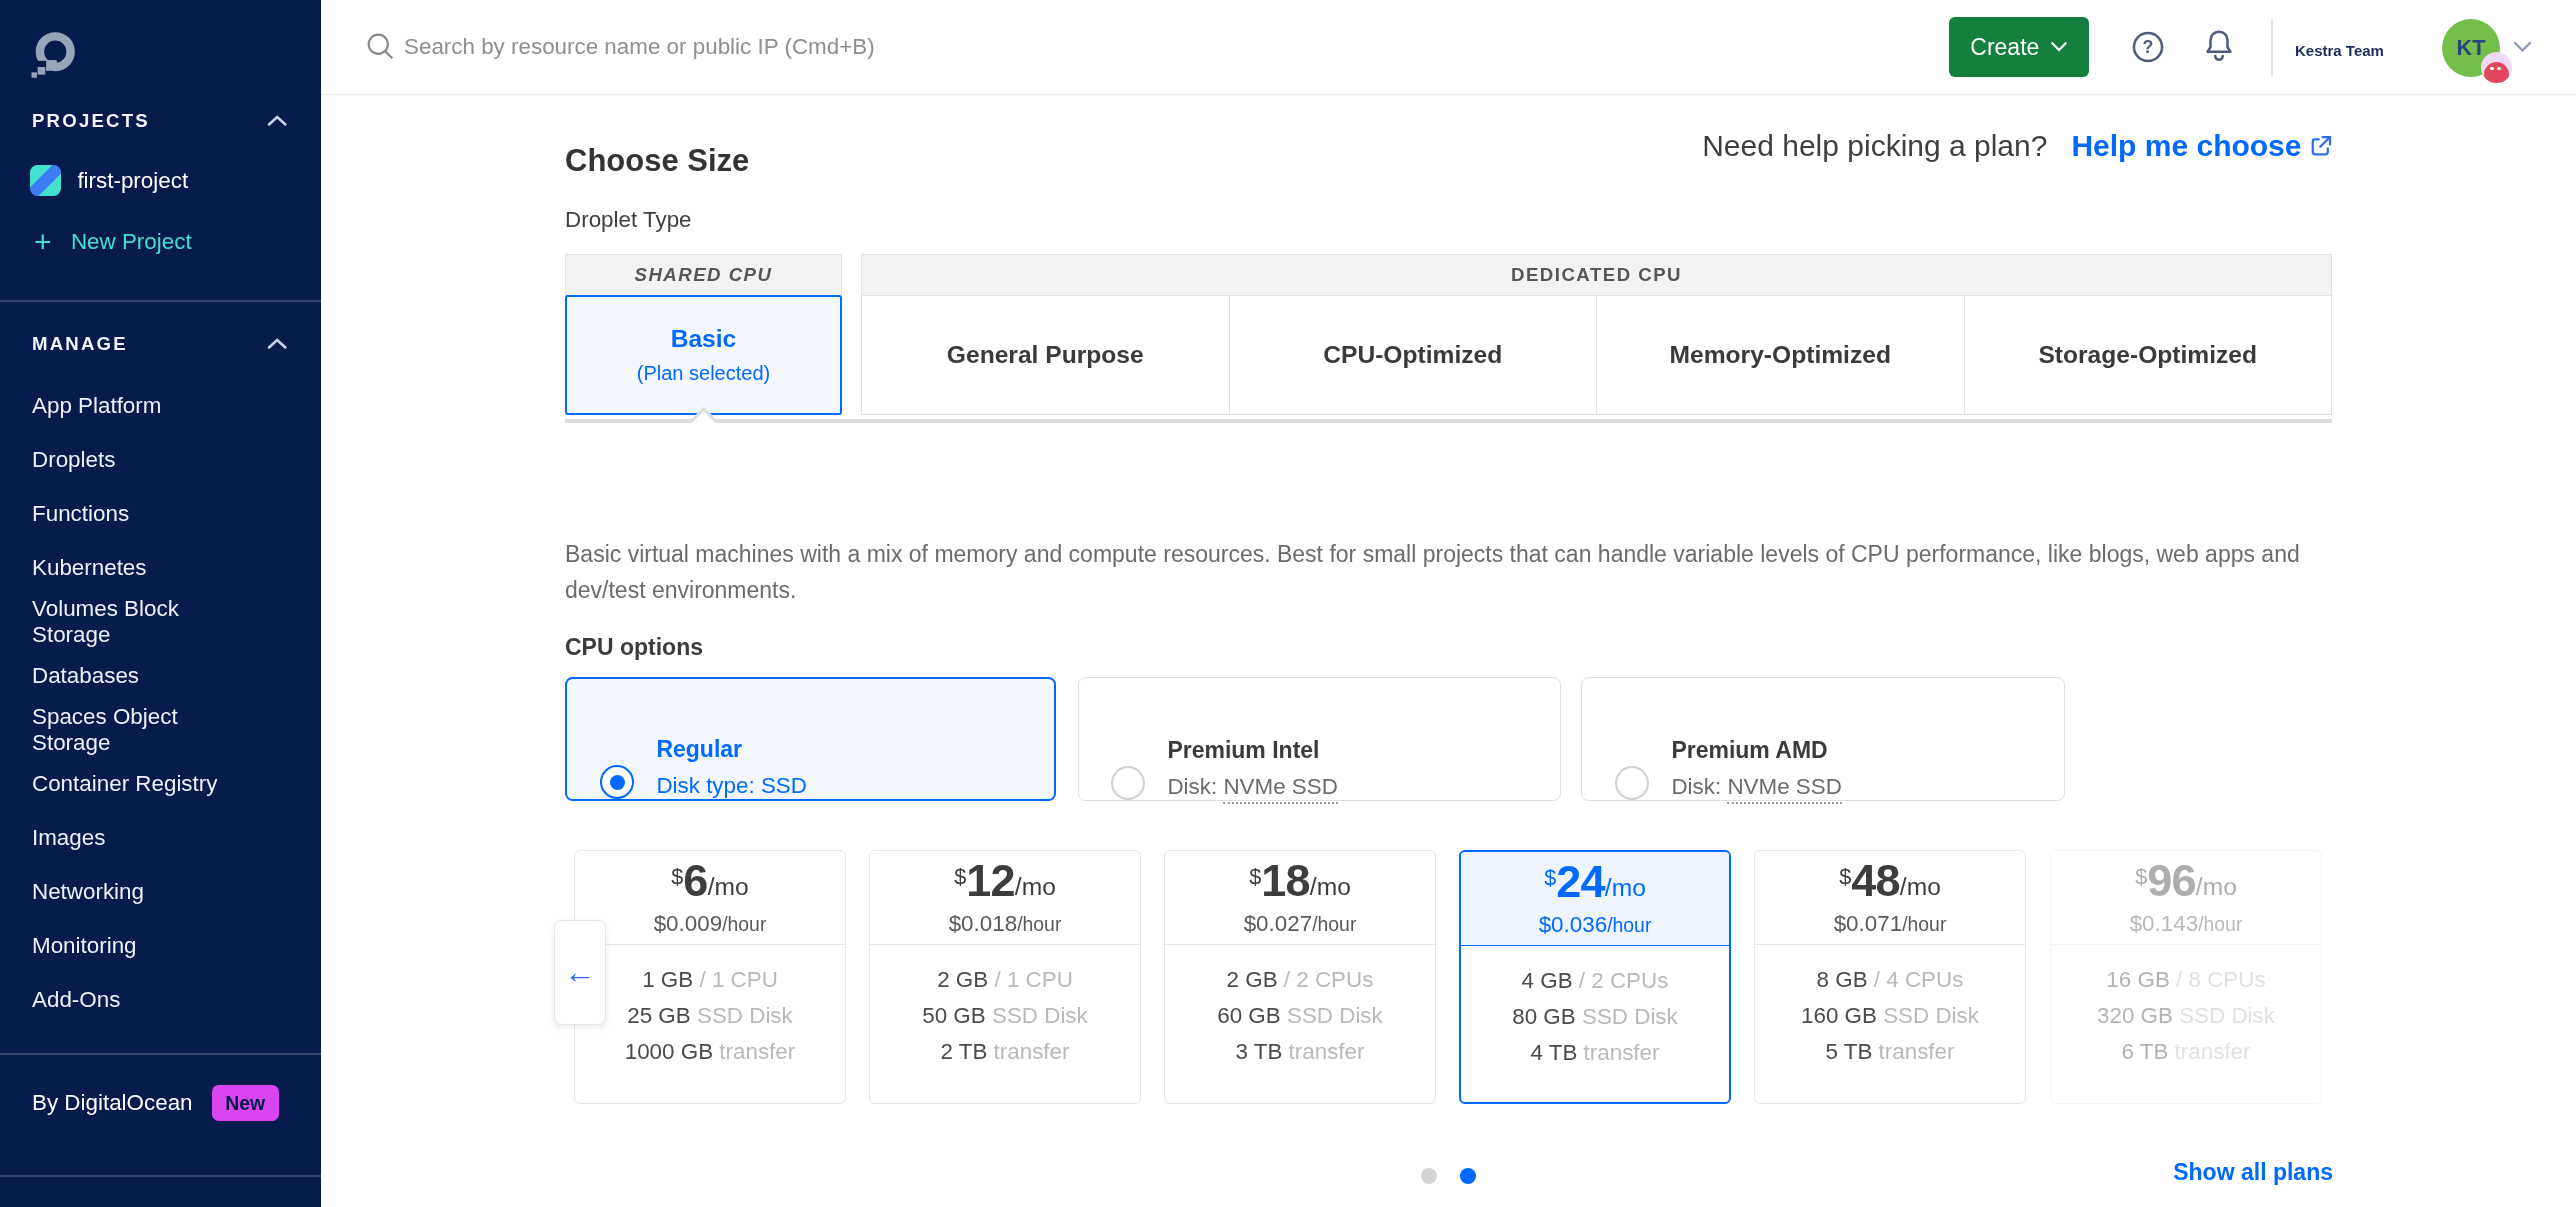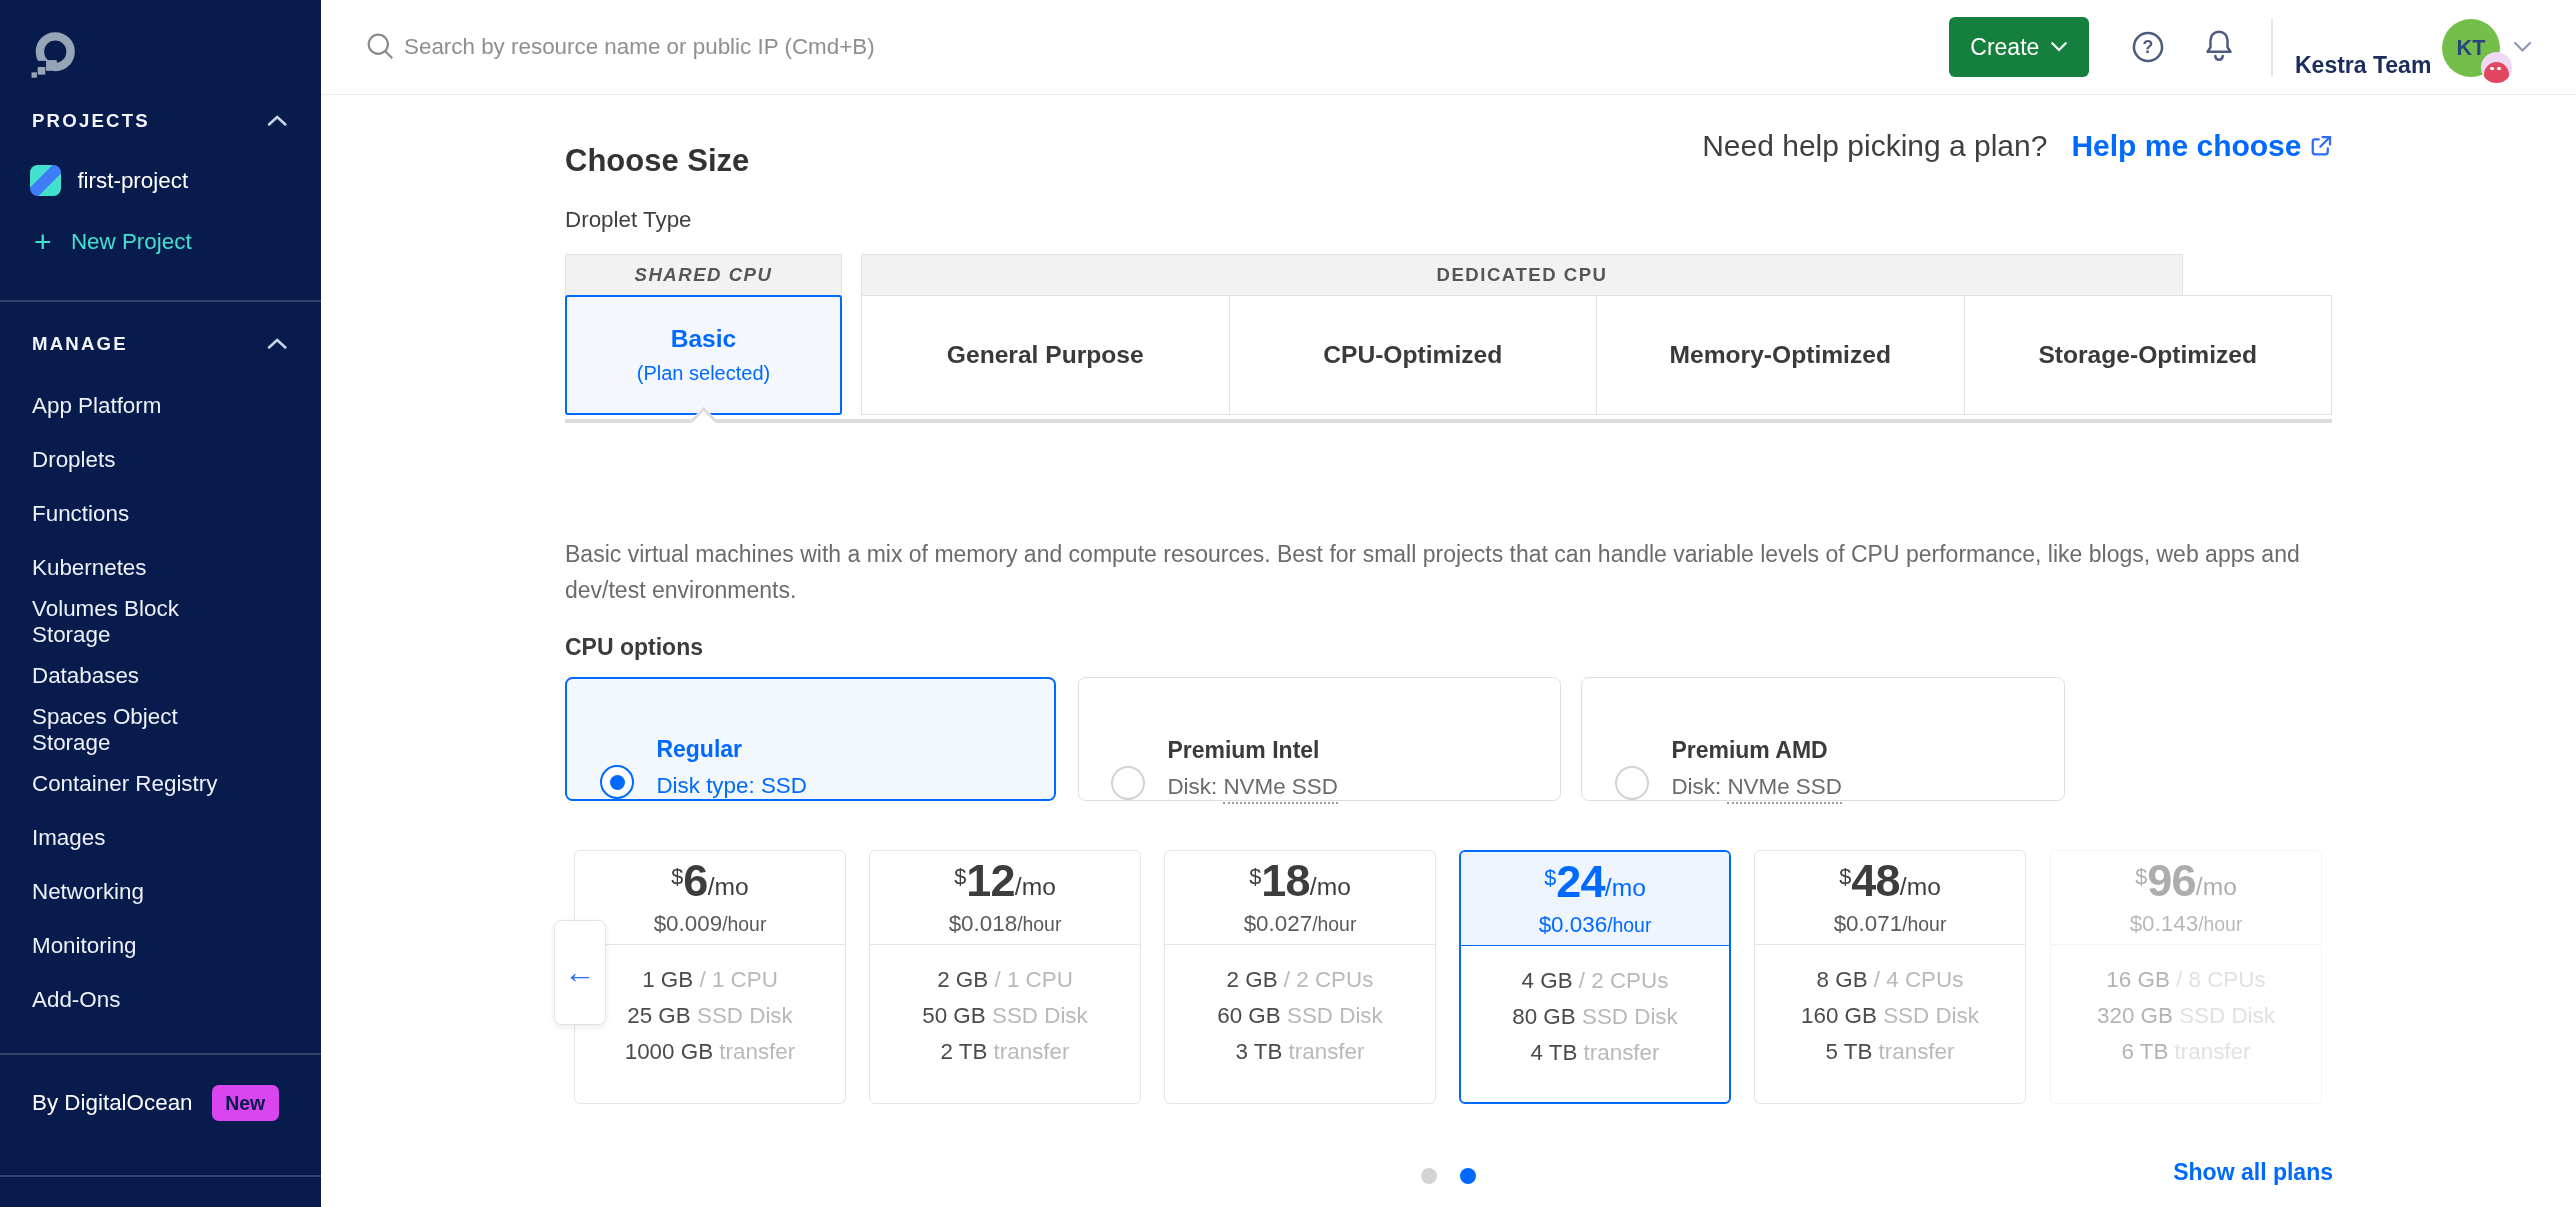--- a/index.html
+++ b/index.html
@@ -29,40 +29,40 @@
           border-bottom:1.5px solid #ededed;box-sizing:border-box;}
   .search-ico{position:absolute;left:44px;top:31px;}
   .search-input{position:absolute;left:81px;top:22.4px;width:1193px;height:48px;border:none;outline:none;
                 font-size:22.4px;color:#333;font-family:"Liberation Sans",sans-serif;background:transparent;}
   .search-input::placeholder{color:#8f8f8f;}
   .create-btn{position:absolute;left:1628px;top:17px;width:140px;height:60px;border-radius:6px;border:none;
               display:flex;align-items:center;justify-content:center;gap:10.4px;color:#fff;font-size:23px;
               font-weight:500;cursor:pointer;font-family:"Liberation Sans",sans-serif;}
   .icon-btn{position:absolute;background:none;border:none;cursor:pointer;padding:0;}
   .top-div{position:absolute;left:1950px;top:19.4px;width:1.5px;height:57px;background:#e4e4e4;}
-  .team-name{position:absolute;left:1974px;top:18px;height:95px;display:flex;align-items:center;
-             font-size:23px;font-weight:700;color:#1b2d5c;}
+  .team-name{position:absolute;left:1974px;top:3px;height:95px;display:flex;align-items:center;
+             font-size:15px;font-weight:700;color:#1b2d5c;}
   .avatar-wrap{position:absolute;left:2121px;top:18.6px;width:89px;height:60px;cursor:pointer;}
   .avatar{position:absolute;left:0;top:0;width:58px;height:58px;border-radius:50%;background:#74bf4b;
           display:flex;align-items:center;justify-content:center;font-size:21.6px;font-weight:700;color:#28457c;}
   .avatar-badge{position:absolute;left:39px;top:33px;width:31px;height:31px;border-radius:50%;background:#efd9f3;overflow:hidden;}
   .avatar-badge .ship{position:absolute;left:3px;top:10.4px;width:25px;height:25px;border-radius:50%;background:#e1485f;}
   .avatar-badge .eye{position:absolute;width:3.7px;height:3.7px;border-radius:50%;background:#fff;top:15px;}
   .avatar-chev{position:absolute;left:70px;top:21px;}
   
   .main{position:absolute;left:321px;top:95px;width:2255px;height:1113px;background:#fff;}
   .page-title{position:absolute;left:244px;top:27px;font-size:31px;font-weight:700;color:#333;}
   .help-row{position:absolute;right:243px;top:34px;display:flex;align-items:center;gap:24px;font-size:30px;color:#3f3f3f;}
   .help-link{color:#0069ff;font-weight:600;cursor:pointer;display:flex;align-items:center;gap:7.5px;}
   .droplet-label{position:absolute;left:244px;top:112px;font-size:22.4px;color:#404040;font-weight:500;}
   .tab-head{position:absolute;top:159px;height:42px;background:#f2f2f2;border:1.5px solid #e2e2e2;box-sizing:border-box;
             display:flex;align-items:center;justify-content:center;font-size:18.6px;letter-spacing:1.5px;
             font-weight:600;color:#565656;}
   .shared-head{left:244px;width:277px;font-style:italic;}
-  .dedicated-head{left:540px;width:1322px;}
+  .dedicated-head{left:540px;width:1471px;}
   .ded-cells{position:absolute;left:540px;top:200px;width:1471px;height:120px;display:flex;background:#fff;
              border:1.5px solid #e2e2e2;box-sizing:border-box;}
   .ded-cell{flex:1;display:flex;align-items:center;justify-content:center;font-size:24.6px;font-weight:600;
             color:#3a3a3a;border-left:1.5px solid #e2e2e2;cursor:pointer;}
   .ded-cell:first-child{border-left:none;}
   .basic-cell{position:absolute;left:244px;top:200px;width:277px;height:120px;background:#f4f8fe;
               border:2.2px solid #0069ff;border-radius:3px;box-sizing:border-box;display:flex;flex-direction:column;
               align-items:center;justify-content:center;cursor:pointer;}
   .basic-title{font-size:24.6px;font-weight:600;color:#0069ff;}
   .basic-sub{font-size:20px;color:#0069ff;margin-top:9px;}

